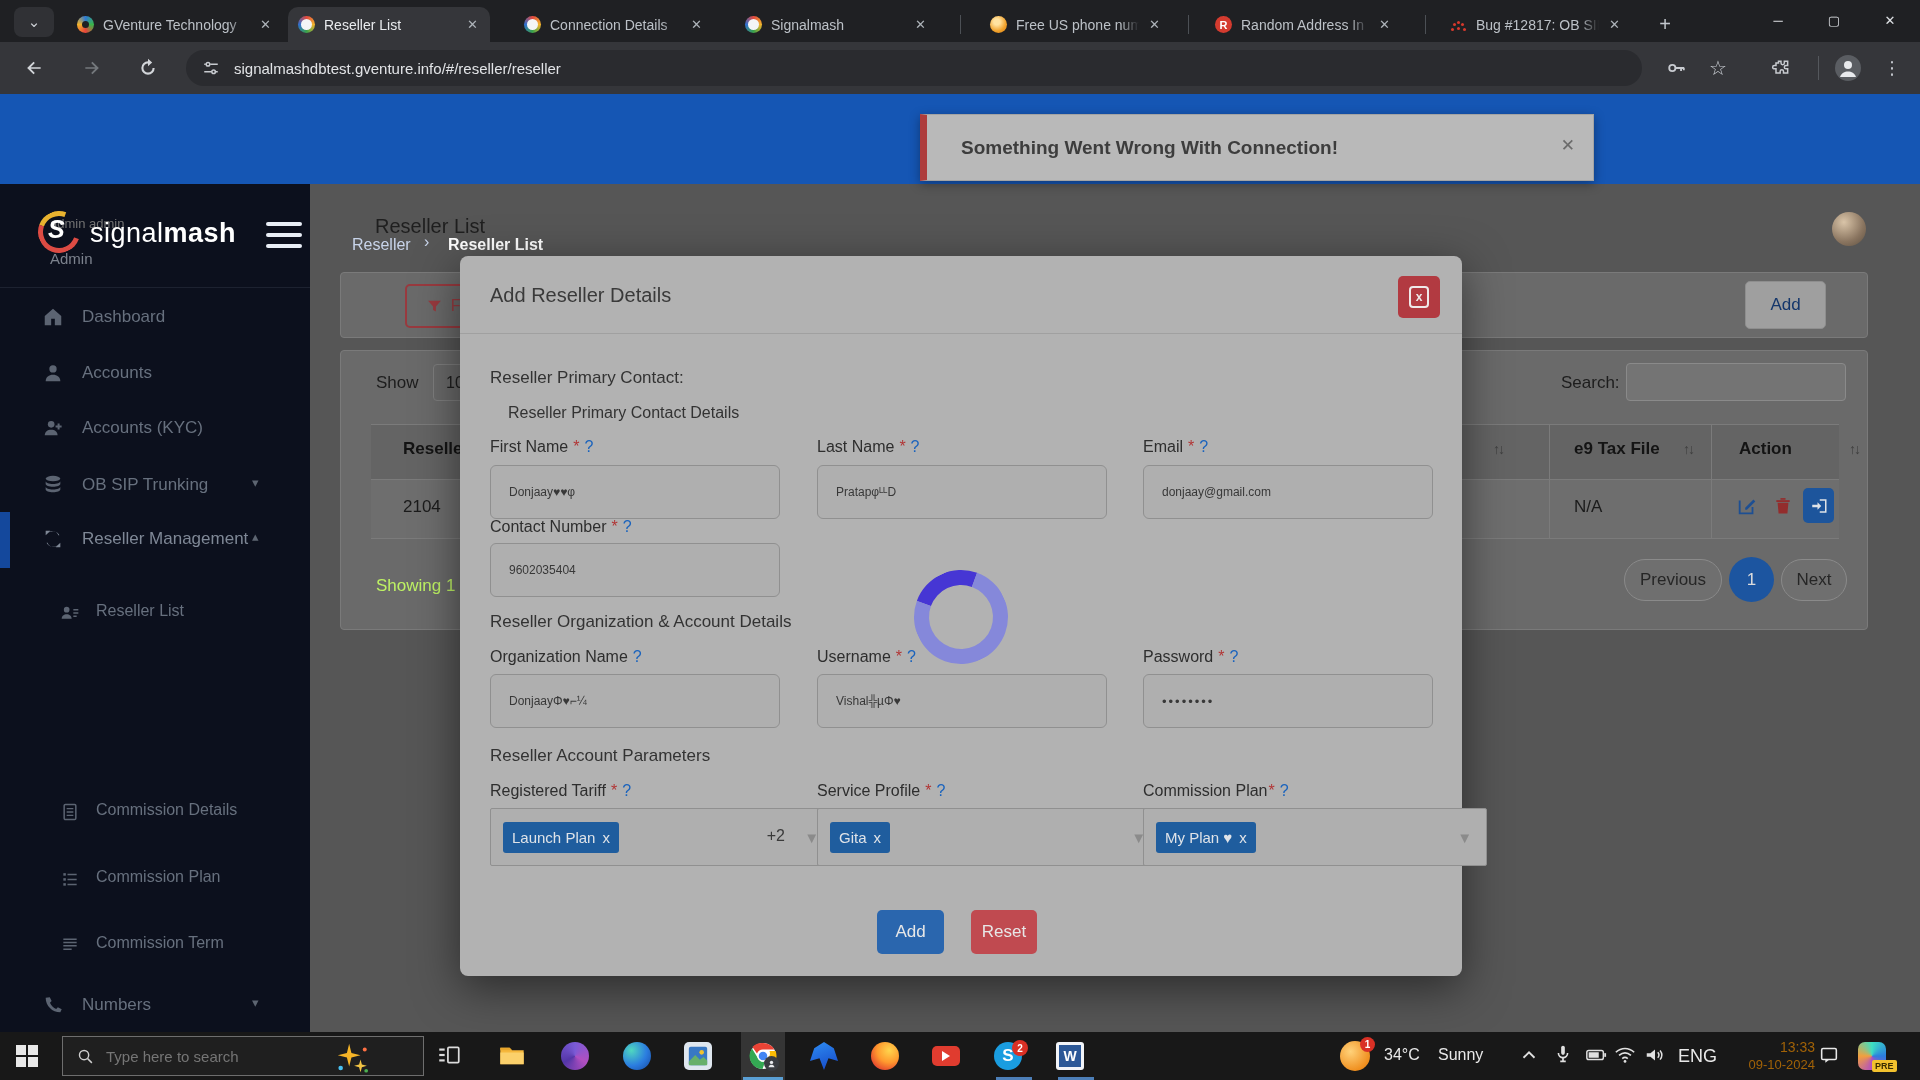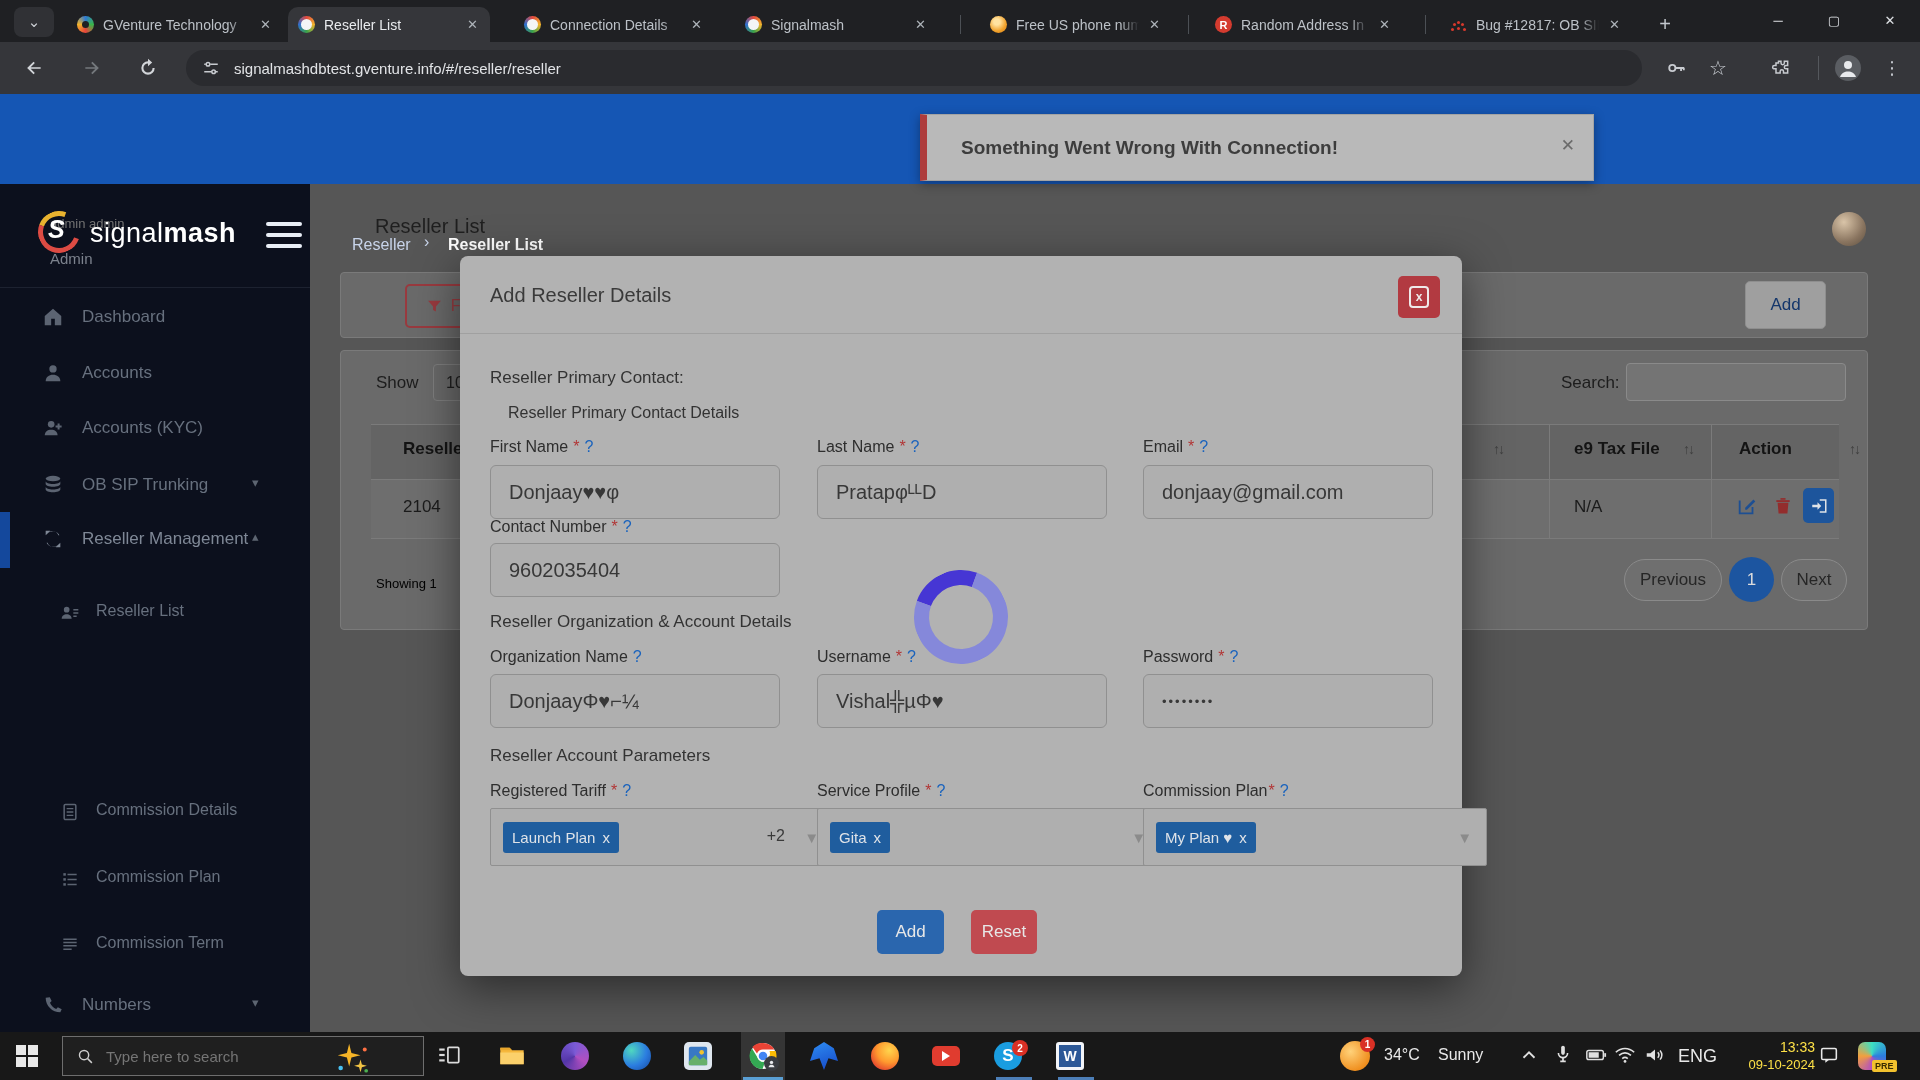--- a/index.html
+++ b/index.html
@@ -73,54 +73,54 @@
   .fbtn{position:absolute;left:64px;top:11px;width:102px;height:44px;border:2px solid #993a3f;border-radius:5px;color:#993a3f;font-size:16px;display:flex;align-items:center;justify-content:center;gap:8px}
   .addbtn-top{position:absolute;left:1404px;top:8px;width:81px;height:48px;background:#9f9f9f;border:1px solid #8e8e8e;border-radius:5px;color:#14366b;font-size:17px;display:flex;align-items:center;justify-content:center}
   .showlbl{position:absolute;left:35px;top:22px;font-size:17px;color:#1d1d1d}
   .showsel{position:absolute;left:92px;top:13px;width:68px;height:37px;border:1px solid #7e7e7e;border-radius:4px;color:#1d1d1d;font-size:16px;display:flex;align-items:center;padding-left:12px;background:#696969}
   .searchlbl{position:absolute;left:1220px;top:22px;font-size:17px;color:#1d1d1d}
   .searchin{position:absolute;left:1285px;top:12px;width:220px;height:38px;border:1px solid #8a8a8a;border-radius:4px;background:#747474}
   .th-line{position:absolute;background:#7b7b7b}
   .thead{position:absolute;top:73px;height:55px;background:#646464;font-weight:bold;color:#141414;font-size:17px}
   .trow{position:absolute;top:128px;height:59px;background:#6e6e6e;color:#1b1b1b;font-size:17px}
   .sort{font-size:14px;letter-spacing:-2px;color:#3f3f3f;font-weight:normal}
-  .showing{position:absolute;left:35px;top:225px;font-size:13px;color:#000000;white-space:nowrap}
+  .showing{position:absolute;left:35px;top:225px;font-size:17px;color:#bef264;white-space:nowrap}
   .pagepill{position:absolute;top:208px;height:42px;border:1px solid #8a8a8a;border-radius:21px;background:#6f6f6f;color:#262626;font-size:17px;display:flex;align-items:center;justify-content:center}
   .pagenum{position:absolute;top:206px;width:45px;height:45px;border-radius:50%;background:#1c55a0;color:#dcdcdc;font-size:17px;display:flex;align-items:center;justify-content:center}
   .actbtn{position:absolute;width:31px;height:35px;background:#1d559c;border-radius:5px;display:flex;align-items:center;justify-content:center}
 
   
   #modal{position:absolute;left:460px;top:256px;width:1002px;height:720px;background:#b2b2b2;border-radius:8px;box-shadow:0 12px 45px rgba(0,0,0,.5);z-index:30}
   .mtitle{position:absolute;left:30px;top:28px;font-size:20px;color:#3a3a3a}
   .mclose{position:absolute;left:938px;top:20px;width:42px;height:42px;background:#b23a41;border-radius:5px;display:flex;align-items:center;justify-content:center}
   .mclose .box{width:20px;height:22px;border:2px solid #efe9e9;border-radius:4px;color:#efe9e9;font-size:12px;font-weight:bold;display:flex;align-items:center;justify-content:center}
   .mhdiv{position:absolute;left:0;top:77px;width:1002px;height:1px;background:#a0a0a0}
   .msec{position:absolute;font-size:17px;color:#333}
   .mlabel{position:absolute;font-size:16px;color:#2e2e2e}
   .req{color:#b23535;margin-left:5px}
   .help{color:#1a63bd;margin-left:5px}
-  .minput{position:absolute;width:290px;height:54px;background:#afafaf;border:1px solid #909090;border-radius:6px;padding:0 18px;font-size:20px;color:#383838;font-family:"Liberation Sans",sans-serif}
+  .minput{position:absolute;width:290px;height:54px;background:#afafaf;border:1px solid #909090;border-radius:6px;padding:0 18px;font-size:12px;color:#383838;font-family:"Liberation Sans",sans-serif}
   .msel{position:absolute;width:344px;height:58px;background:#afafaf;border:1px solid #909090;border-radius:2px;display:flex;align-items:center;padding:0 12px}
   .chip{display:inline-flex;align-items:center;gap:7px;background:#1f5d9e;color:#dfe3e8;font-size:15px;padding:7px 9px;border-radius:3px}
   .selcaret{position:absolute;right:14px;top:20px;color:#8b8b8b;font-size:15px}
   .extra{position:absolute;right:48px;top:18px;color:#3a3a3a;font-size:16px}
   .mbtn{position:absolute;top:654px;height:44px;border-radius:5px;color:#e7e7e7;font-size:17px;display:flex;align-items:center;justify-content:center}
   
   #spinner{position:absolute;left:914px;top:570px;width:94px;height:94px;border-radius:50%;border:15px solid #8588da;border-top-color:#4636d4;transform:rotate(-25deg);z-index:35}
 
   
   #taskbar{position:absolute;left:0;top:1032px;width:1920px;height:48px;background:#181818;z-index:70}
   .tstart{position:absolute;left:16px;top:13px}
   .tsearch{position:absolute;left:62px;top:4px;width:362px;height:40px;background:#1f1f1f;border:1px solid #6e6e6e;display:flex;align-items:center;color:#cfcfcf}
   .tsearch input{background:transparent;border:none;outline:none;color:#cfcfcf;font-size:15px;font-family:"Liberation Sans",sans-serif;width:200px}
   .tkicon{position:absolute;top:10px;width:28px;height:28px}
   .underline{position:absolute;top:45px;height:3px;background:#5a9fd4}
   .badge{position:absolute;background:#d93025;color:#fff;border-radius:50%;font-size:10px;display:flex;align-items:center;justify-content:center;font-weight:bold}
   .traytxt{position:absolute;color:#e8e8e8;font-size:16px}
-  .clock{position:absolute;left:1735px;top:6px;width:80px;text-align:right;color:#fde047;font-size:14px;line-height:18px}
+  .clock{position:absolute;left:1735px;top:6px;width:80px;text-align:right;color:#a16207;font-size:14px;line-height:18px}
 </style>
 </head>
 <body>
 
 <div id="tabbar">
   <div class="tabsearch">
       <span>⌄</span>
     </div>
 
   <div class="tab" style="left:67px;width:216px">

